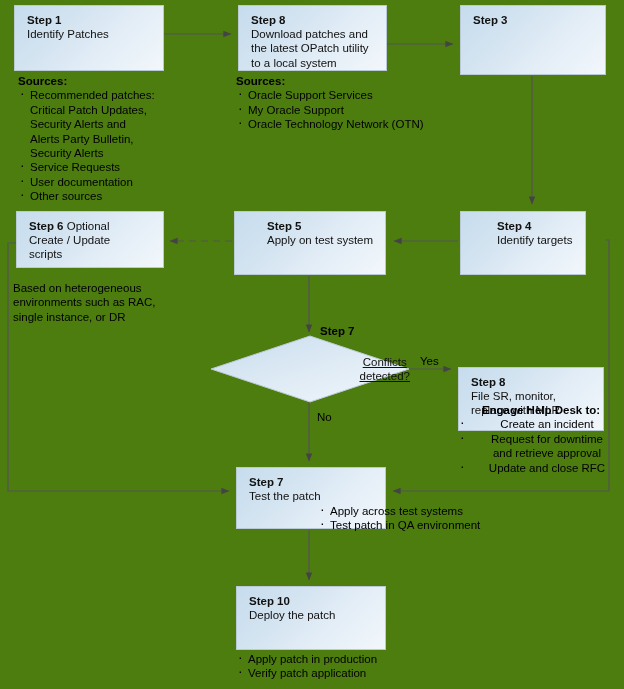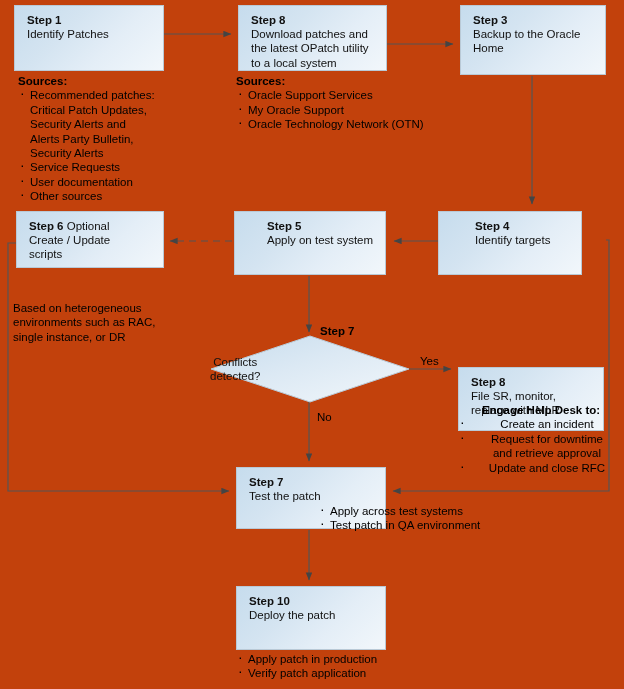--- a/index.html
+++ b/index.html
@@ -8,21 +8,21 @@
     background: #ffffff;
   }
   body {
     font-family: "Liberation Sans", sans-serif;
     color: #000000;
   }
   #canvas {
     position: relative;
     width: 624px;
     height: 689px;
-    background: #c2410c;
+    background: #4d7c0f;
     overflow: hidden;
   }
   .box {
     position: absolute;
     box-sizing: border-box;
     border: 1px solid #b9c9d6;
     background: linear-gradient(135deg, #c6dced 0%, #d4e4f1 35%, #e4eef7 65%, #f2f7fb 100%);
     padding: 7px 9px 6px 12px;
     font-size: 11.5px;
     line-height: 14.2px;
@@ -38,34 +38,34 @@
     display: block;
   }
   .diamond-label {
     position: absolute;
     left: 0;
     top: 0;
     width: 100%;
     height: 100%;
     display: flex;
     flex-direction: column;
-    align-items: flex-start;
+    align-items: flex-end;
     justify-content: center;
     font-size: 11.5px;
     line-height: 14.5px;
     color: #111111;
     text-align: center;
+    text-decoration: underline;
   }
   .note {
     position: absolute;
     font-size: 11.5px;
     line-height: 14.4px;
     color: #000000;
     white-space: pre;
-    margin-top: 20px;
   }
   .bullets {
     position: absolute;
     font-size: 11.5px;
     line-height: 14.4px;
   }
   .bullets .hd {
     font-weight: bold;
     display: block;
     margin-bottom: 0px;
@@ -179,25 +179,23 @@
     <span class="hd">Sources:</span>
     <ul>
       <li>Oracle Support Services</li>
       <li>My Oracle Support</li>
       <li>Oracle Technology Network (OTN)</li>
     </ul>
   </div>
 
   <div class="box" style="left:460px; top:5px; width:146px; height:70px;">
     <span class="ttl">Step 3</span><br>
-    <span style="white-space:pre-line;">Backup to the Oracle
-Home</span>
-  </div>
-
-  <div class="box" style="left:438px; top:211px; width:144px; height:64px;padding-left:36px;">
+  </div>
+
+  <div class="box" style="left:460px; top:211px; width:126px; height:64px;padding-left:36px;">
     <span class="ttl">Step 4</span><br>
     <span>Identify targets</span>
   </div>
 
   <div class="box" style="left:234px; top:211px; width:152px; height:64px;padding-left:32px;">
     <span class="ttl">Step 5</span><br>
     <span>Apply on test system</span>
   </div>
 
   <div class="box" style="left:16px; top:211px; width:148px; height:57px;">

